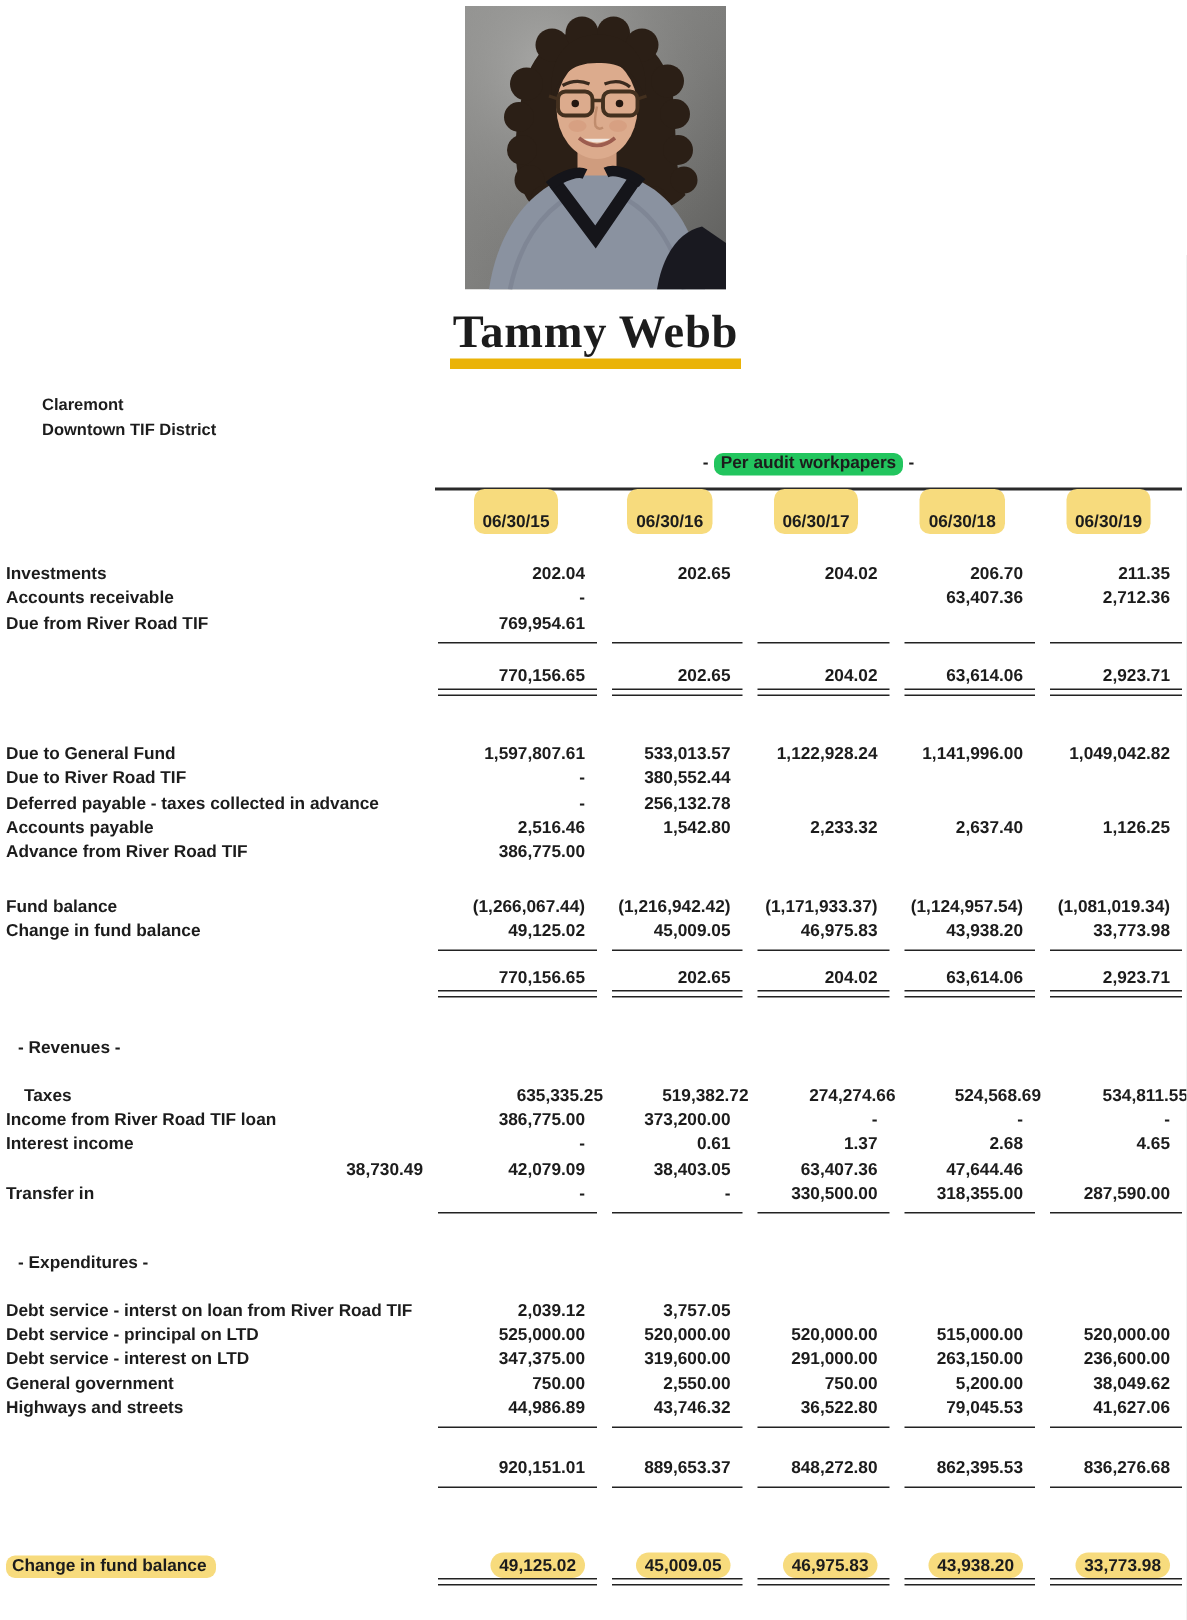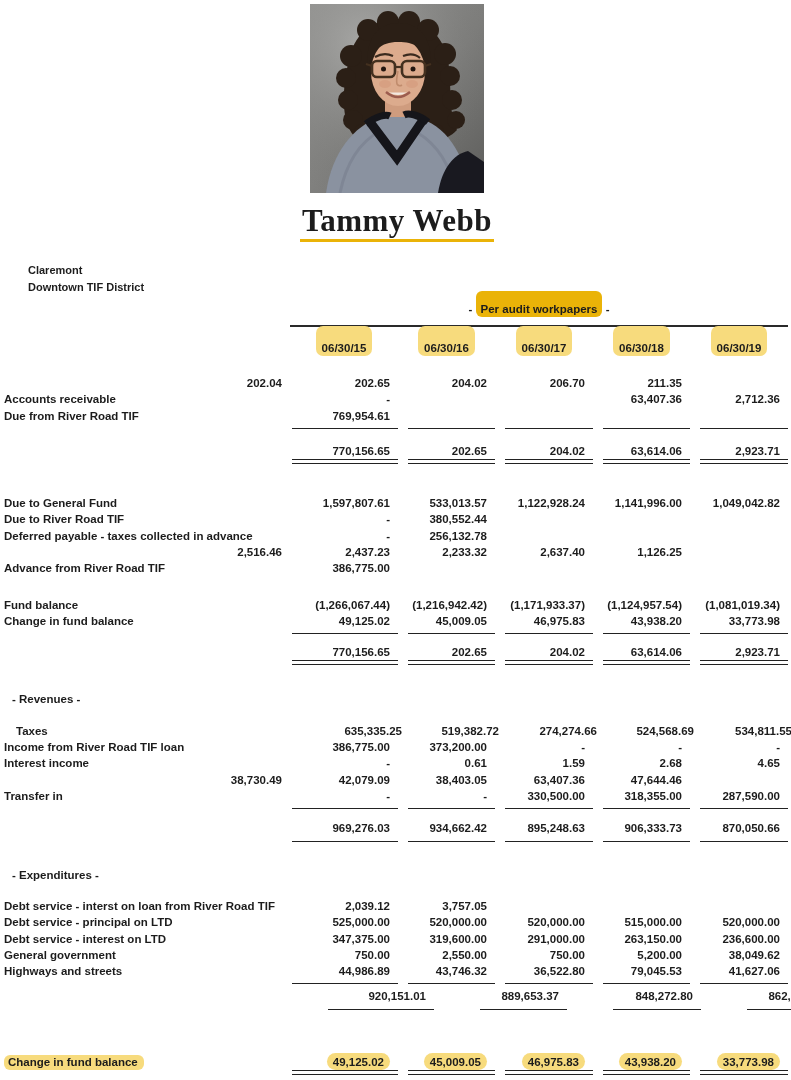--- a/index.html
+++ b/index.html
@@ -8,28 +8,28 @@
     overflow:hidden; margin:0 auto;
     font-family:"Liberation Sans", sans-serif; color:#1c1c1c;
   }
   
   #photo { position:absolute; left:310px; top:4px; width:174px; height:189px; }
   
   #caption {
     position:absolute; left:277px; top:203px; width:240px; text-align:center;
     font-family:"Liberation Serif", serif; font-weight:bold; font-size:31px;
   }
-  #caption span { border-bottom:3px solid #eab308; padding:0 2px 1px 2px; letter-spacing:0.5px; }
+  #caption span { border-bottom:7px solid #eab308; padding:0 2px 1px 2px; letter-spacing:0.5px; }
   
   #org { position:absolute; left:28px; top:262px; font-size:11px; font-weight:bold; line-height:16.5px; }
   
   #tif-table { position:absolute; left:4px; top:302px; width:784px; font-size:11.5px; font-weight:bold; }
   .hdr-row { display:grid; grid-template-columns:286px 498px; }
   .hdr-line { text-align:center; border-bottom:2.5px solid #2a2a2a; padding-bottom:8px; height:15px; line-height:15px; }
-  .hl { background:#eab308; border-radius:6px; padding:12px 5px 2px 5px; }
+  .hl { background:#22c55e; border-radius:6px; padding:1px 5px 2px 5px; }
   .dates-row { display:grid; grid-template-columns:286px 108px 97px 98px 97px 98px; margin-top:12px; height:18px; line-height:18px; }
   .dates-row .dcell { text-align:center; }
   .dates-row .dcell span { background:#f7db7d; border-radius:7px; padding:16px 6px 2px 6px; }
   .trow { display:grid; grid-template-columns:286px 108px 97px 98px 97px 98px; height:16.3px; line-height:16.3px; }
   .rlabel { white-space:nowrap; }
   .rlabel .hlspan { background:#f7db7d; border-radius:6px; padding:1px 6px 2px 4px; }
   .sect-label { padding-left:8px; }
   .cell { position:relative; text-align:right; padding-right:8px; }
   .cell .vhl { background:#f7db7d; border-radius:9px; padding:3px 6px 2px 6px; }
   .cell.ul::after {
@@ -133,20 +133,21 @@
     <div class="dates-row">
         <div></div>
         <div class="dcell"><span>06/30/15</span></div>
         <div class="dcell"><span>06/30/16</span></div>
         <div class="dcell"><span>06/30/17</span></div>
         <div class="dcell"><span>06/30/18</span></div>
         <div class="dcell"><span>06/30/19</span></div>
       </div>
     <div>
         <div class="trow" style="margin-top: 18px;">
+          <div class="rlabel">Investments</div>
           <div class="cell c0"><span>202.04</span></div>
           <div class="cell c1"><span>202.65</span></div>
           <div class="cell c2"><span>204.02</span></div>
           <div class="cell c3"><span>206.70</span></div>
           <div class="cell c4"><span>211.35</span></div>
         </div>
         <div class="trow">
           <div class="rlabel">Accounts receivable</div>
           <div class="cell c0"><span>-</span></div>
           <div class="cell c1"><span></span></div>
@@ -188,22 +189,23 @@
         </div>
         <div class="trow">
           <div class="rlabel">Deferred payable - taxes collected in advance</div>
           <div class="cell c0"><span>-</span></div>
           <div class="cell c1"><span>256,132.78</span></div>
           <div class="cell c2"><span></span></div>
           <div class="cell c3"><span></span></div>
           <div class="cell c4"><span></span></div>
         </div>
         <div class="trow">
+          <div class="rlabel">Accounts payable</div>
           <div class="cell c0"><span>2,516.46</span></div>
-          <div class="cell c1"><span>2,437.23</span></div>
+          <div class="cell c1"><span>1,542.80</span></div>
           <div class="cell c2"><span>2,233.32</span></div>
           <div class="cell c3"><span>2,637.40</span></div>
           <div class="cell c4"><span>1,126.25</span></div>
         </div>
         <div class="trow">
           <div class="rlabel">Advance from River Road TIF</div>
           <div class="cell c0"><span>386,775.00</span></div>
           <div class="cell c1"><span></span></div>
           <div class="cell c2"><span></span></div>
           <div class="cell c3"><span></span></div>
@@ -249,47 +251,39 @@
           <div class="cell c0"><span>386,775.00</span></div>
           <div class="cell c1"><span>373,200.00</span></div>
           <div class="cell c2"><span>-</span></div>
           <div class="cell c3"><span>-</span></div>
           <div class="cell c4"><span>-</span></div>
         </div>
         <div class="trow">
           <div class="rlabel">Interest income</div>
           <div class="cell c0"><span>-</span></div>
           <div class="cell c1"><span>0.61</span></div>
-          <div class="cell c2"><span>1.59</span></div>
+          <div class="cell c2"><span>1.37</span></div>
           <div class="cell c3"><span>2.68</span></div>
           <div class="cell c4"><span>4.65</span></div>
         </div>
         <div class="trow">
           <div class="cell c0"><span>38,730.49</span></div>
           <div class="cell c1"><span>42,079.09</span></div>
           <div class="cell c2"><span>38,403.05</span></div>
           <div class="cell c3"><span>63,407.36</span></div>
           <div class="cell c4"><span>47,644.46</span></div>
         </div>
         <div class="trow">
           <div class="rlabel">Transfer in</div>
           <div class="cell c0 ul"><span>-</span></div>
           <div class="cell c1 ul"><span>-</span></div>
           <div class="cell c2 ul"><span>330,500.00</span></div>
           <div class="cell c3 ul"><span>318,355.00</span></div>
           <div class="cell c4 ul"><span>287,590.00</span></div>
         </div>
-        <div class="trow" style="margin-top: 16px;">
-          <div class="rlabel"></div>
-          <div class="cell c0 ul"><span>969,276.03</span></div>
-          <div class="cell c1 ul"><span>934,662.42</span></div>
-          <div class="cell c2 ul"><span>895,248.63</span></div>
-          <div class="cell c3 ul"><span>906,333.73</span></div>
-          <div class="cell c4 ul"><span>870,050.66</span></div>
-        </div>
         <div class="trow" style="margin-top: 30px;">
           <div class="sect-label">- Expenditures -</div>
         </div>
         <div class="trow" style="margin-top: 15px;">
           <div class="rlabel">Debt service - interst on loan from River Road TIF</div>
           <div class="cell c0"><span>2,039.12</span></div>
           <div class="cell c1"><span>3,757.05</span></div>
           <div class="cell c2"><span></span></div>
           <div class="cell c3"><span></span></div>
           <div class="cell c4"><span></span></div>
@@ -319,21 +313,21 @@
           <div class="cell c4"><span>38,049.62</span></div>
         </div>
         <div class="trow">
           <div class="rlabel">Highways and streets</div>
           <div class="cell c0 ul"><span>44,986.89</span></div>
           <div class="cell c1 ul"><span>43,746.32</span></div>
           <div class="cell c2 ul"><span>36,522.80</span></div>
           <div class="cell c3 ul"><span>79,045.53</span></div>
           <div class="cell c4 ul"><span>41,627.06</span></div>
         </div>
-        <div class="trow" style="margin-top: 9px; gap: 36px;">
+        <div class="trow" style="margin-top: 24px;">
           <div class="rlabel"></div>
           <div class="cell c0 ul"><span>920,151.01</span></div>
           <div class="cell c1 ul"><span>889,653.37</span></div>
           <div class="cell c2 ul"><span>848,272.80</span></div>
           <div class="cell c3 ul"><span>862,395.53</span></div>
           <div class="cell c4 ul"><span>836,276.68</span></div>
         </div>
         <div class="trow" style="margin-top: 49px;">
           <div class="rlabel"><span class="hlspan">Change in fund balance</span></div>
           <div class="cell c0 dul"><span class="vhl">49,125.02</span></div>

